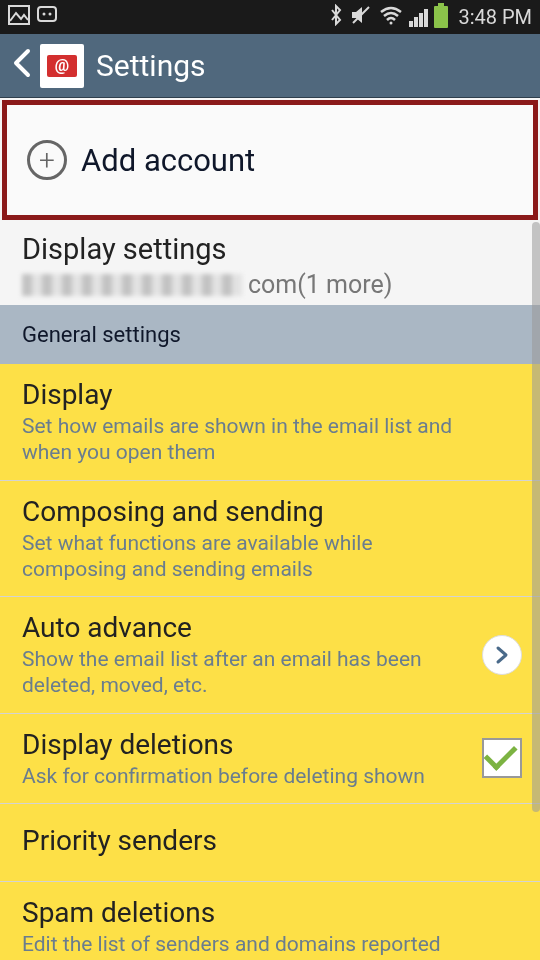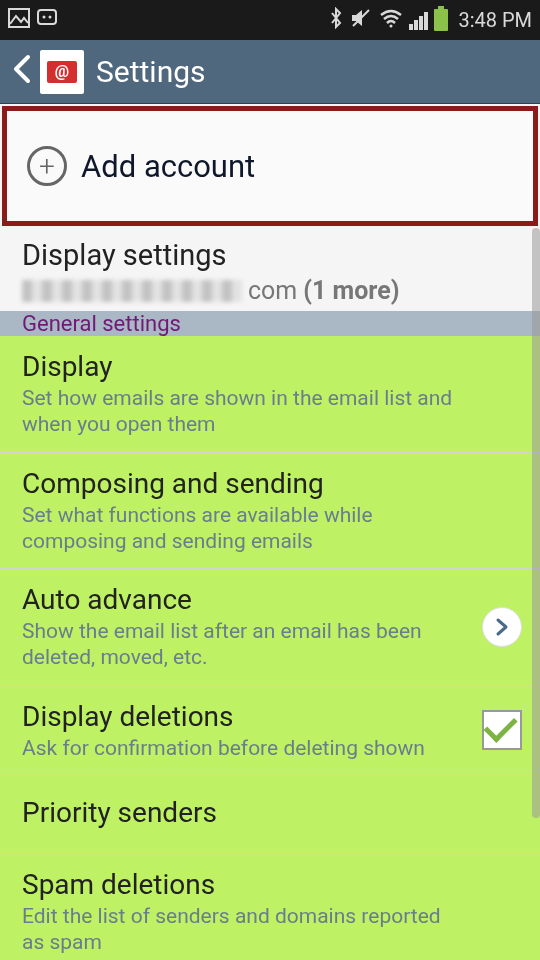--- a/index.html
+++ b/index.html
@@ -7,21 +7,21 @@
     width: 540px;
     height: 960px;
     font-family: -apple-system, BlinkMacSystemFont, "Segoe UI", Roboto, Helvetica, Arial, sans-serif;
     background: #f2f2f2;
     overflow: hidden;
     position: relative;
   }
 
   
   .status-bar {
-    height: 40px;
+    height: 34px;
     background: #1a1a1a;
     color: #d9d9d9;
     display: flex;
     align-items: center;
     padding: 0 8px;
     font-size: 18px;
   }
   .status-left { display: flex; align-items: center; gap: 6px; }
   .status-right { margin-left: auto; display: flex; align-items: center; gap: 6px; }
   .clock { font-size: 20px; margin-left: 4px; }
@@ -103,27 +103,27 @@
   .blur {
     width: 220px; height: 22px;
     background: repeating-linear-gradient(90deg,#c3c3c3 0 10px,#e2e2e2 10px 20px);
     filter: blur(2px);
     margin-right: 6px;
   }
   .account-more { font-size: 25px; color:#777; }
 
   .section-header {
     background: #aab7c4;
-    color: #701a75;
+    color: #0f172a;
     font-size: 22px;
-    padding: 0 22px;
+    padding: 17px 22px;
   }
 
   .setting-item {
-    background:#bef264;
+    background:#fde047;
     border-bottom: 1px solid #d3d3d3;
     padding: 14px 22px 14px 22px;
     position: relative;
   }
   .setting-title { font-size: 28px; color:#222; margin-bottom: 2px; }
   .setting-sub { font-size: 21px; color:#6a7d8e; line-height:1.25; padding-right: 50px; }
   .no-sub .setting-title { margin-bottom:4px; }
 
   .chevron-right {
     position:absolute; right:18px; top:50%; transform:translateY(-50%);
@@ -222,21 +222,21 @@
       <div class="plus-circle">+</div>
       <div class="add-account-label">Add account</div>
     </div>
   </div>
 
   <div class="account-settings">
     <div class="account-settings-title">Display settings</div>
     <div class="account-email-line">
       <div class="blur"></div>
       <span class="account-more">com</span>
-      <span class="account-more" style="margin-left:6px;font-weight:bold;">(1 more)</span>
+      <span class="account-more" style="">(1 more)</span>
     </div>
   </div>
 
   <div class="section-header">General settings</div>
 
   <div class="setting-item">
     <div class="setting-title">Display</div>
     <div class="setting-sub">Set how emails are shown in the email list and when you open them</div>
   </div>
 

